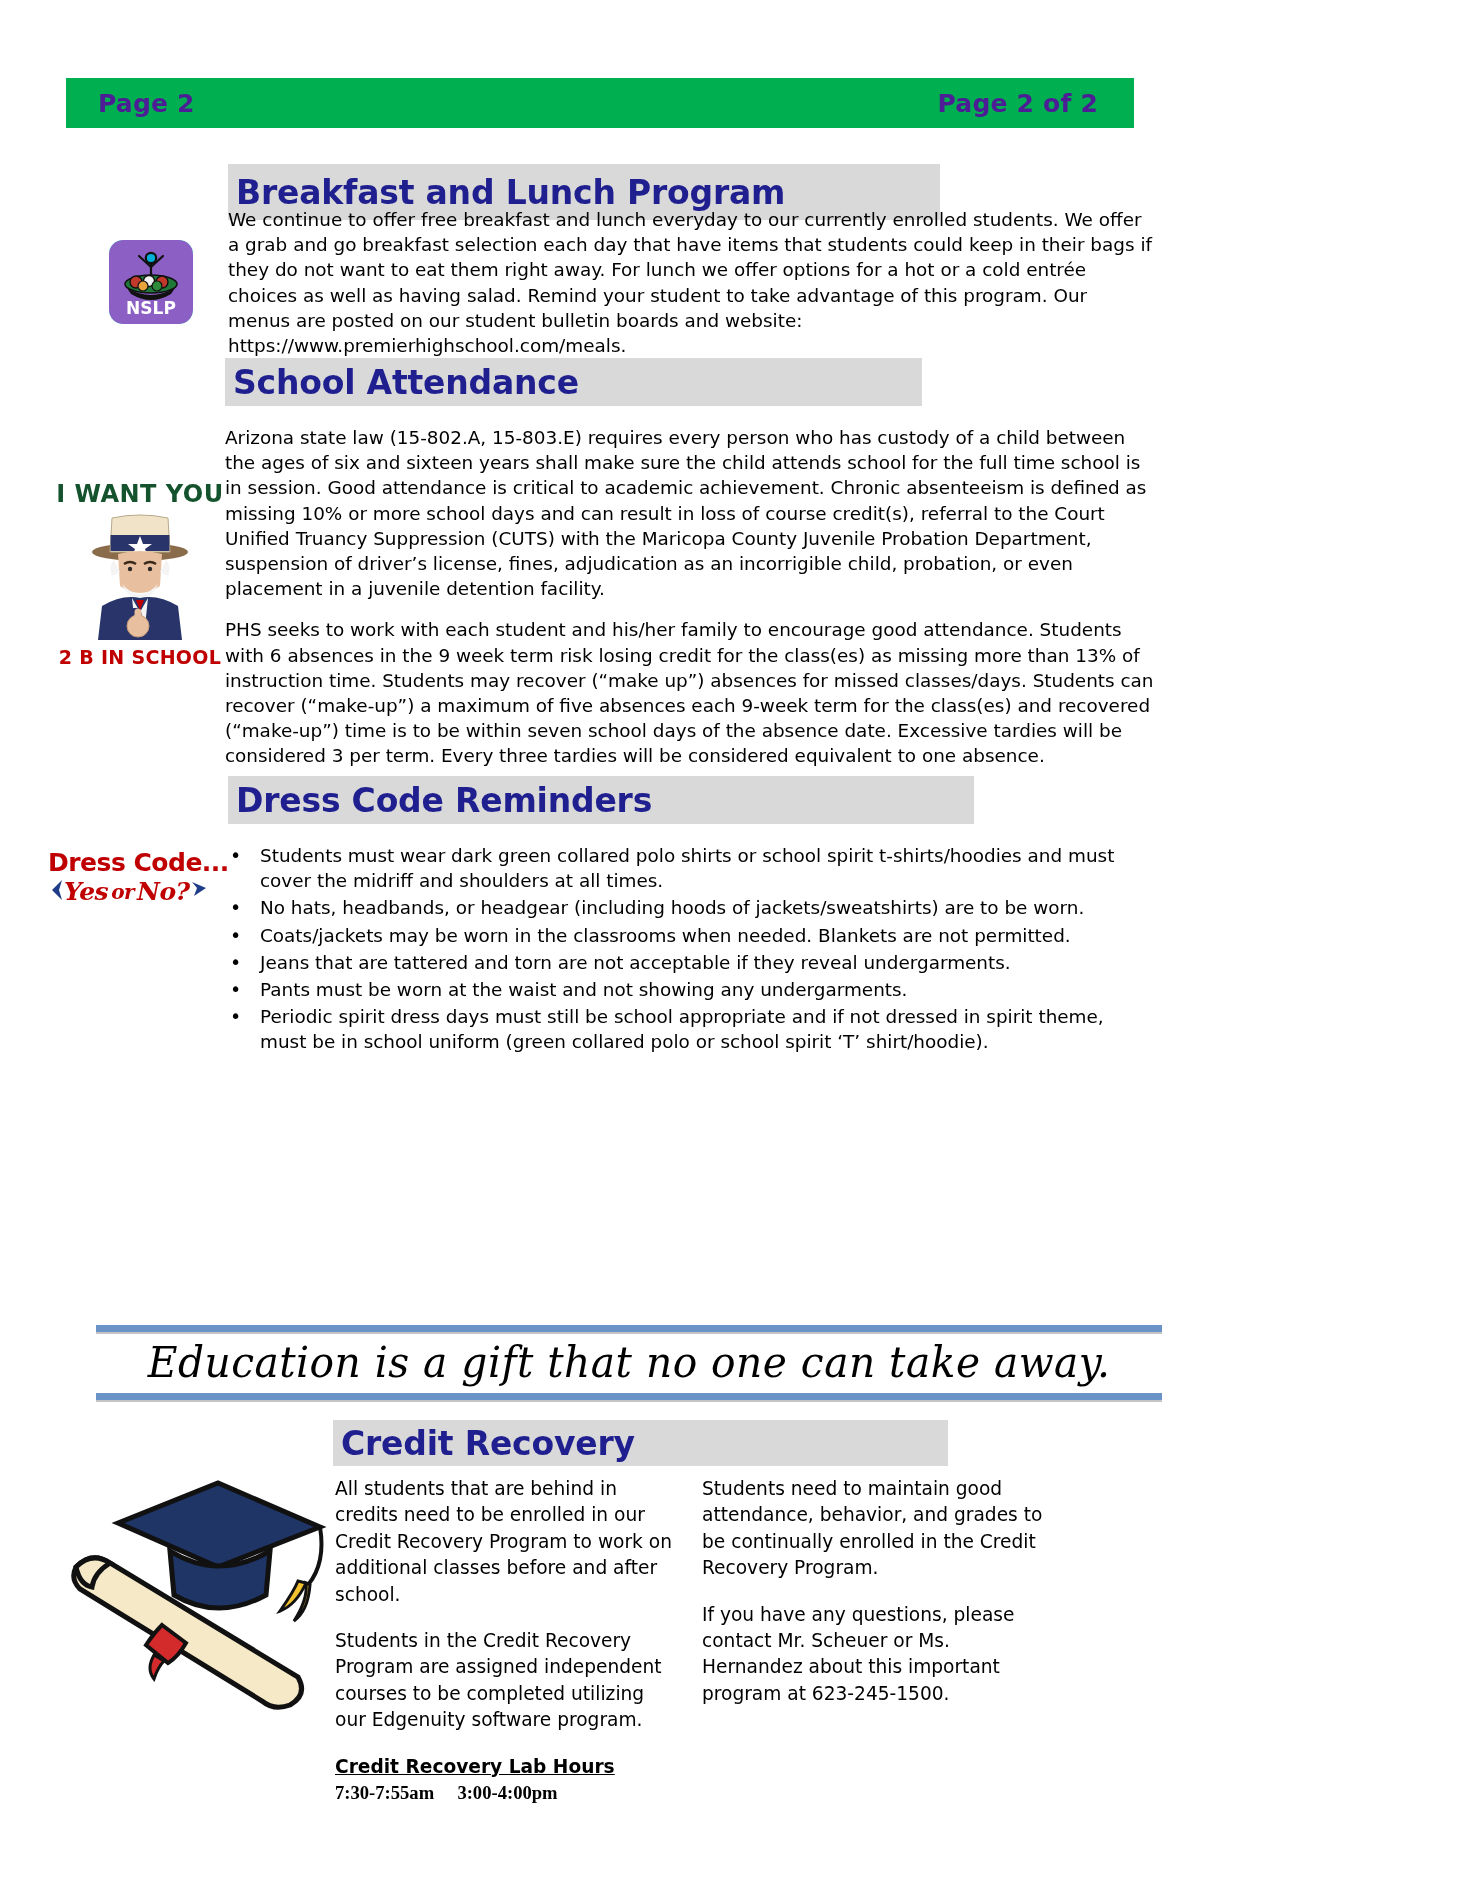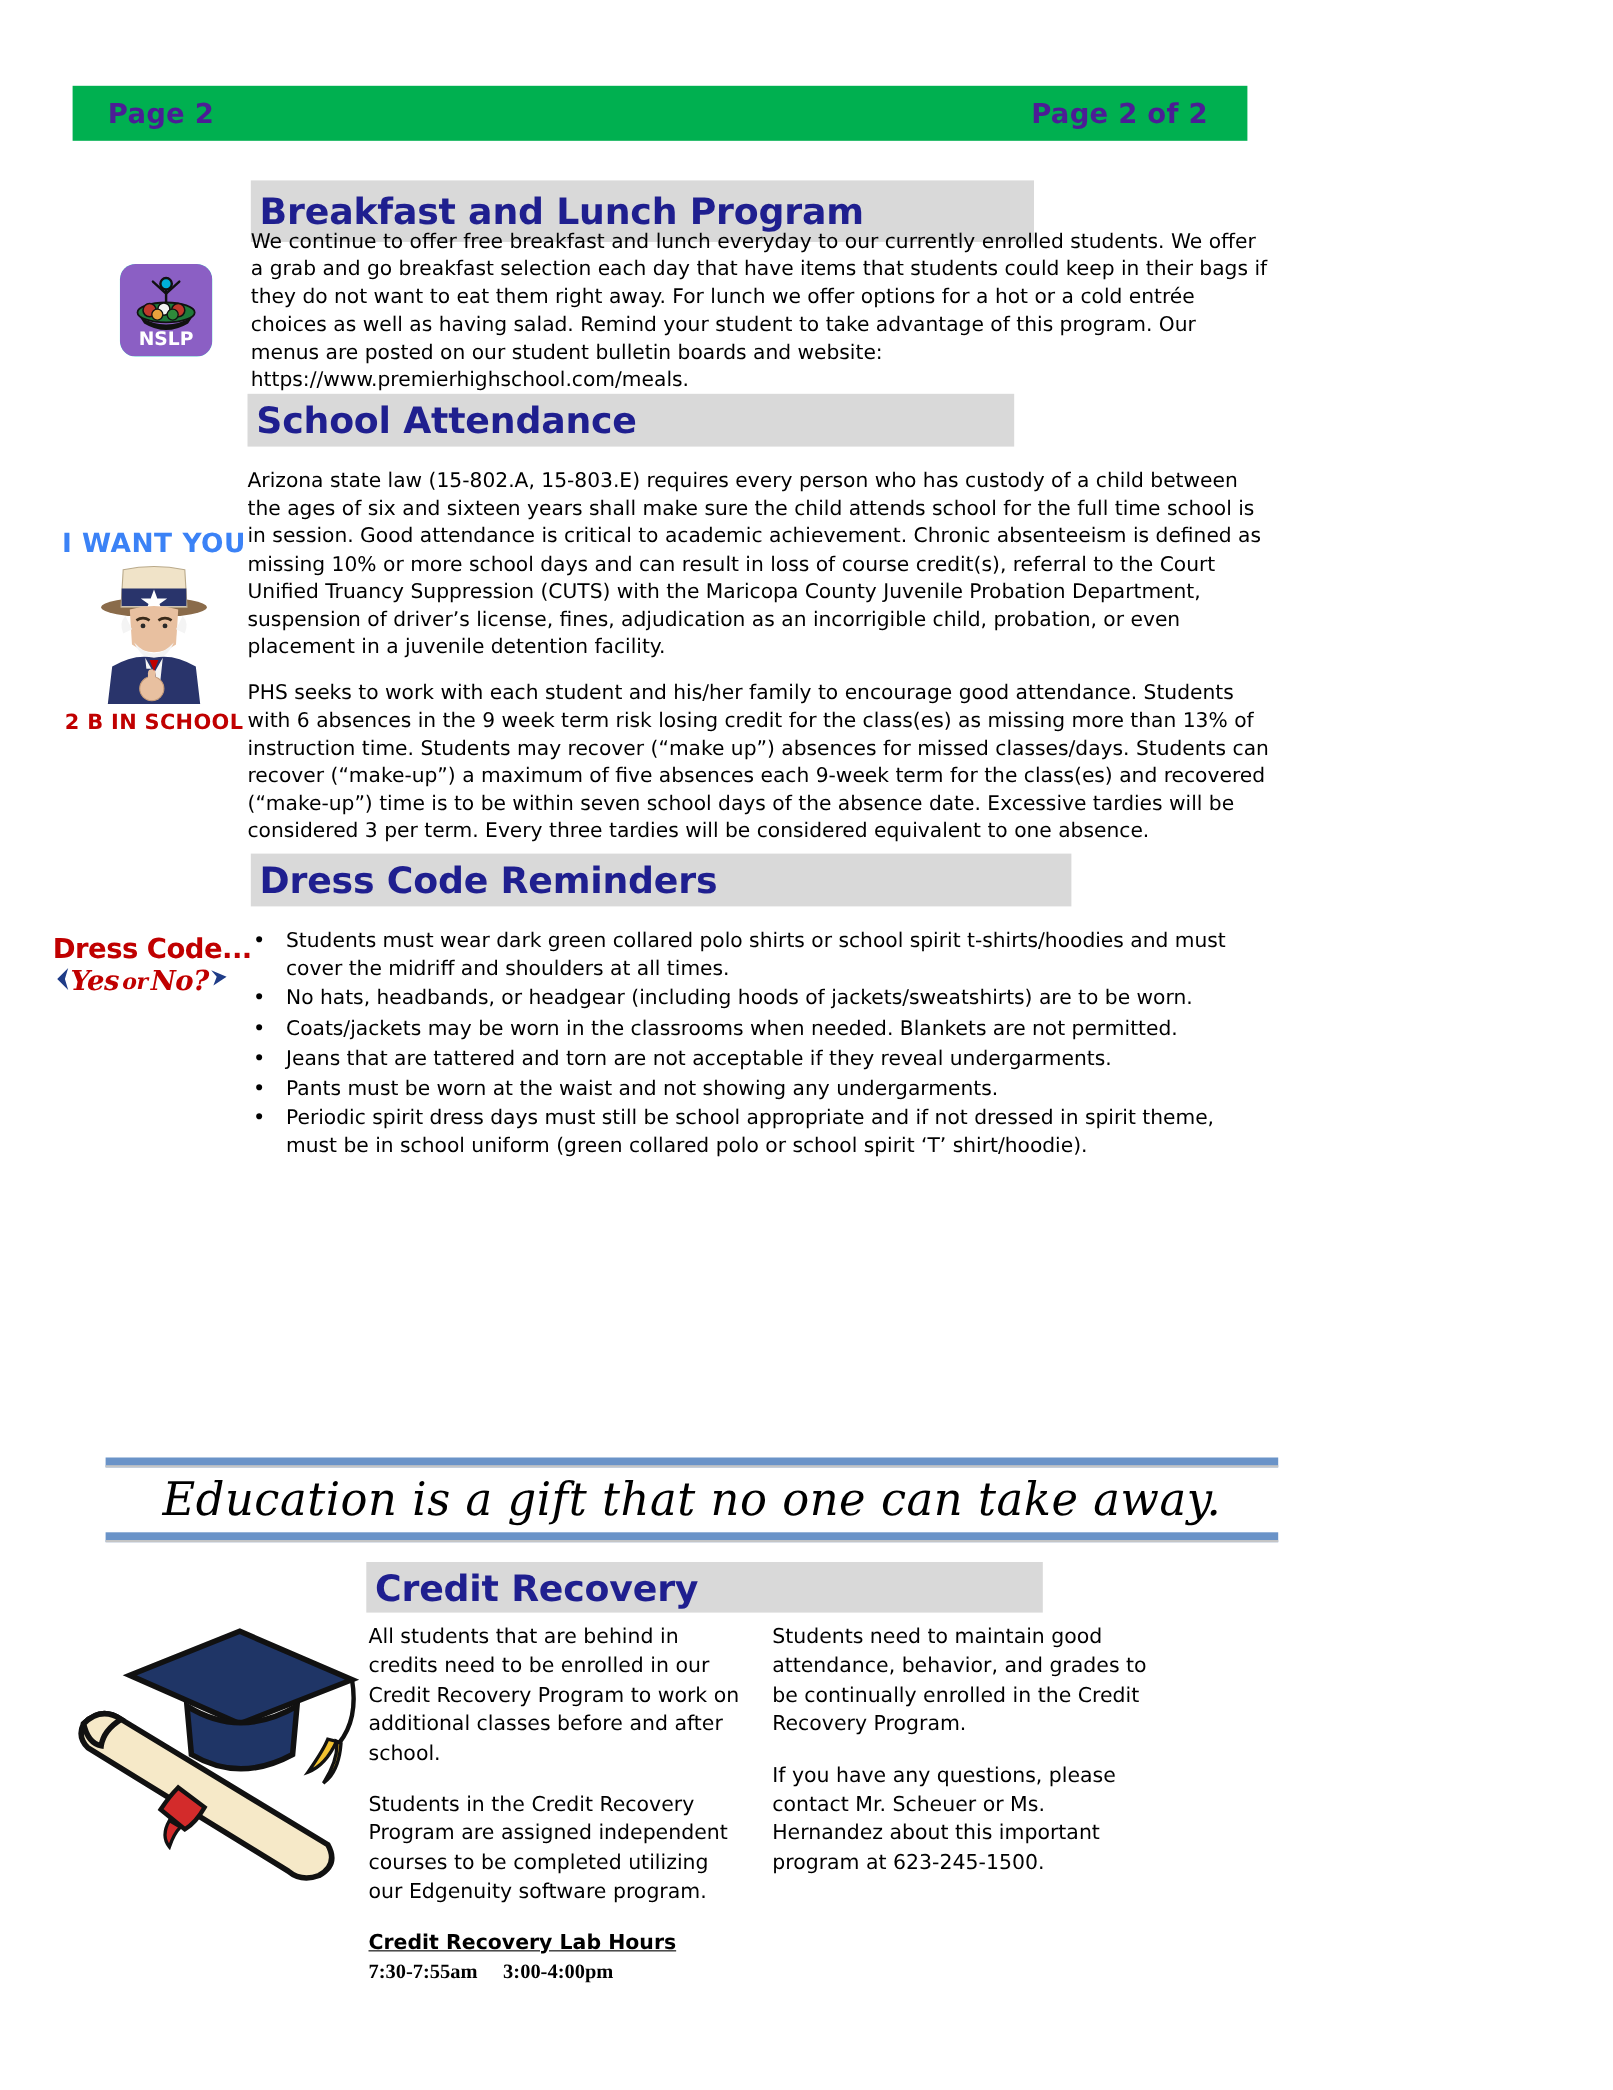--- a/index.html
+++ b/index.html
@@ -162,21 +162,21 @@
     position: absolute;
     left: 52px;
     top: 480px;
     width: 176px;
     height: 190px;
   }
   .us-top {
     font-family: "DejaVu Sans", sans-serif;
     font-weight: bold;
     font-size: 24px;
-    color: #3b82f6;
+    color: #14532d;
     text-align: center;
     letter-spacing: 0.5px;
   }
   .us-bottom {
     font-family: "DejaVu Sans", sans-serif;
     font-weight: bold;
     font-size: 19px;
     color: #c00000;
     text-align: center;
     letter-spacing: 0.3px;

